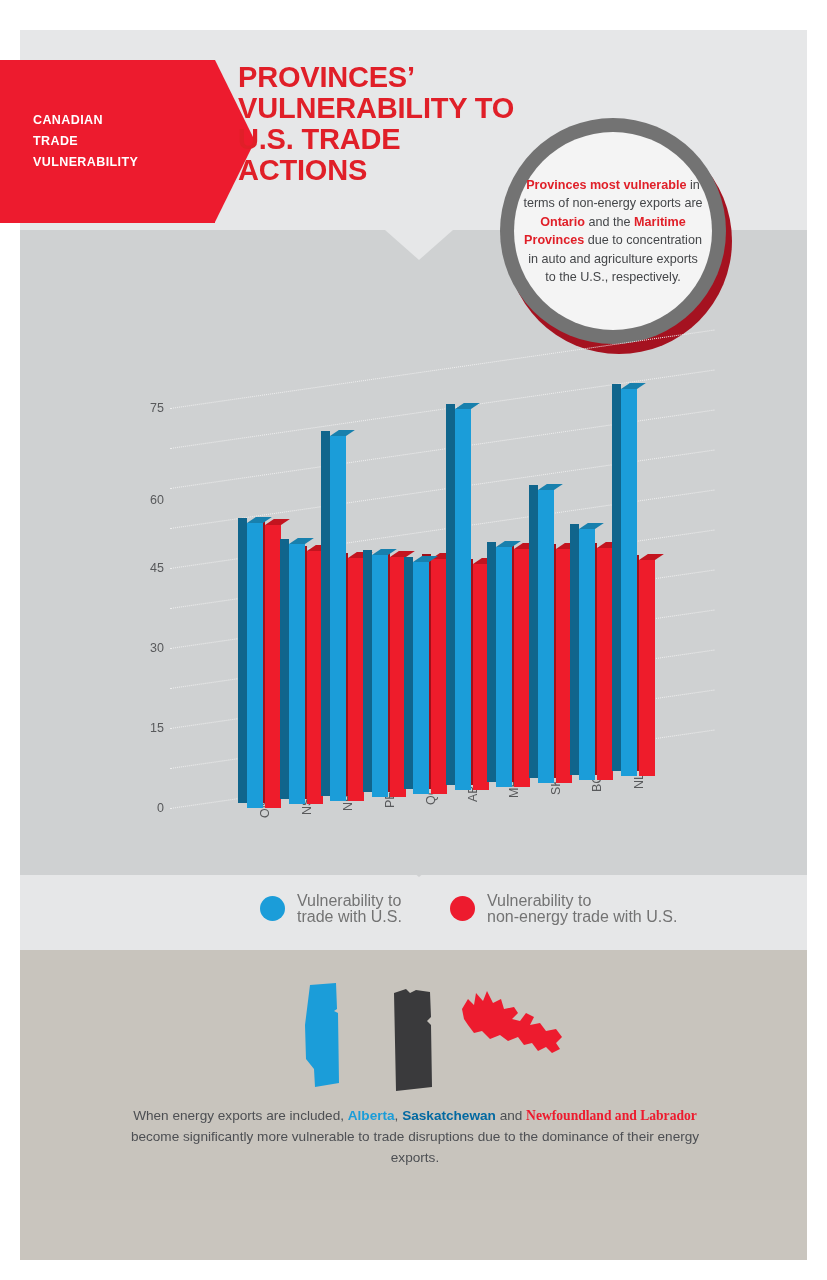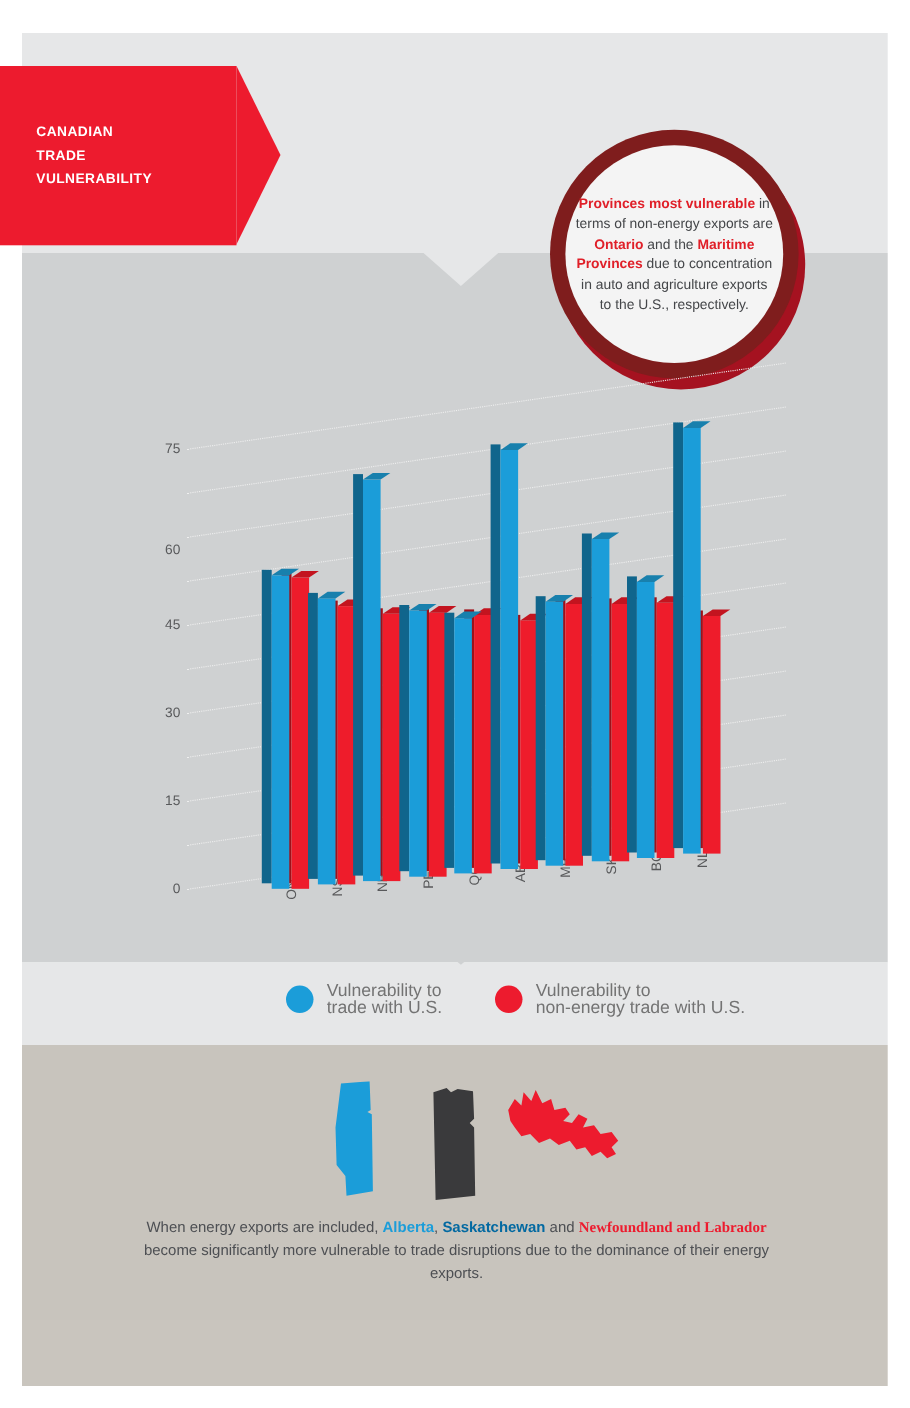--- a/index.html
+++ b/index.html
@@ -28,21 +28,21 @@
 
   
   #title{position:absolute;left:238px;top:62px;width:290px;color:#e01f28;
       font-size:29px;font-weight:bold;line-height:31px;letter-spacing:-.2px;}
 
   
   #callout-wrap{position:absolute;left:500px;top:118px;width:240px;height:240px;}
   #callout-shadow{position:absolute;left:6px;top:10px;width:226px;height:226px;border-radius:50%;
       background:#a51220;}
   #callout-ring{position:absolute;left:0;top:0;width:226px;height:226px;border-radius:50%;
-      background:#7f1d1d;}
+      background:#737373;}
   #callout-inner{position:absolute;left:14px;top:14px;width:198px;height:198px;border-radius:50%;
       background:#f4f4f4;display:flex;align-items:center;justify-content:center;}
   #callout-text{width:180px;text-align:center;font-size:12.6px;line-height:18.5px;color:#444649;}
   #callout-text b{color:#e01f28;}
 
   
   #chart{position:absolute;left:130px;top:390px;width:580px;height:440px;}
   .ytick{position:absolute;right:0;transform:translateY(-50%);font-size:12.5px;color:#58595b;
       text-align:right;width:30px;}
   .ylabels{position:absolute;left:0;top:0;width:34px;height:440px;}
@@ -100,20 +100,21 @@
   <div class="band" id="band-bottomstrip"></div>
 
   <div id="flag"></div>
   <div id="flag-point"></div>
   <div id="flag-text">
     <div>CANADIAN</div>
     <div>TRADE</div>
     <div>VULNERABILITY</div>
   </div>
 
+  <div id="title">PROVINCES’ VULNERABILITY TO U.S. TRADE ACTIONS</div>
 
   <div id="callout-wrap">
     <div id="callout-shadow"></div>
     <div id="callout-ring">
       <div id="callout-inner">
         <div id="callout-text"><b>Provinces most vulnerable</b><span> in terms of non-energy exports are </span><b>Ontario</b><span> and the </span><b>Maritime Provinces</b><span> due to concentration in auto and agriculture exports to the U.S., respectively.</span></div>
       </div>
     </div>
   </div>
 

